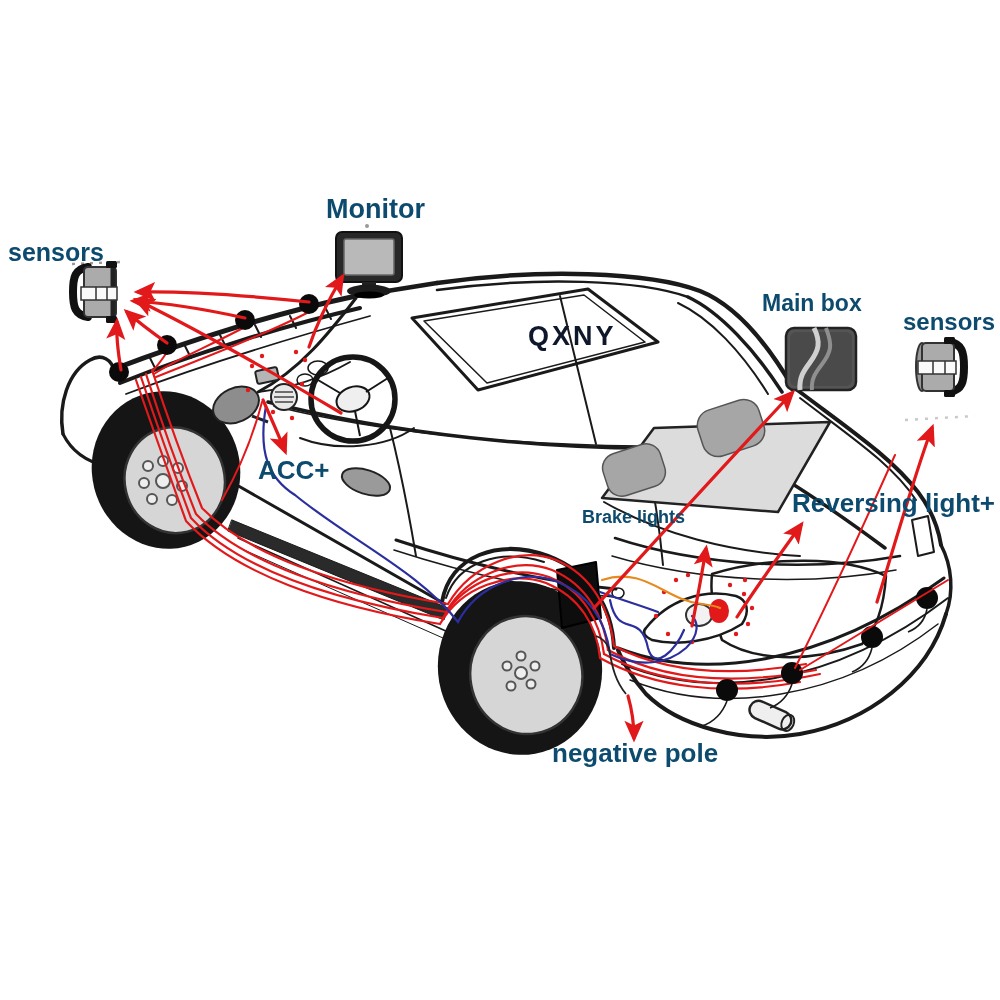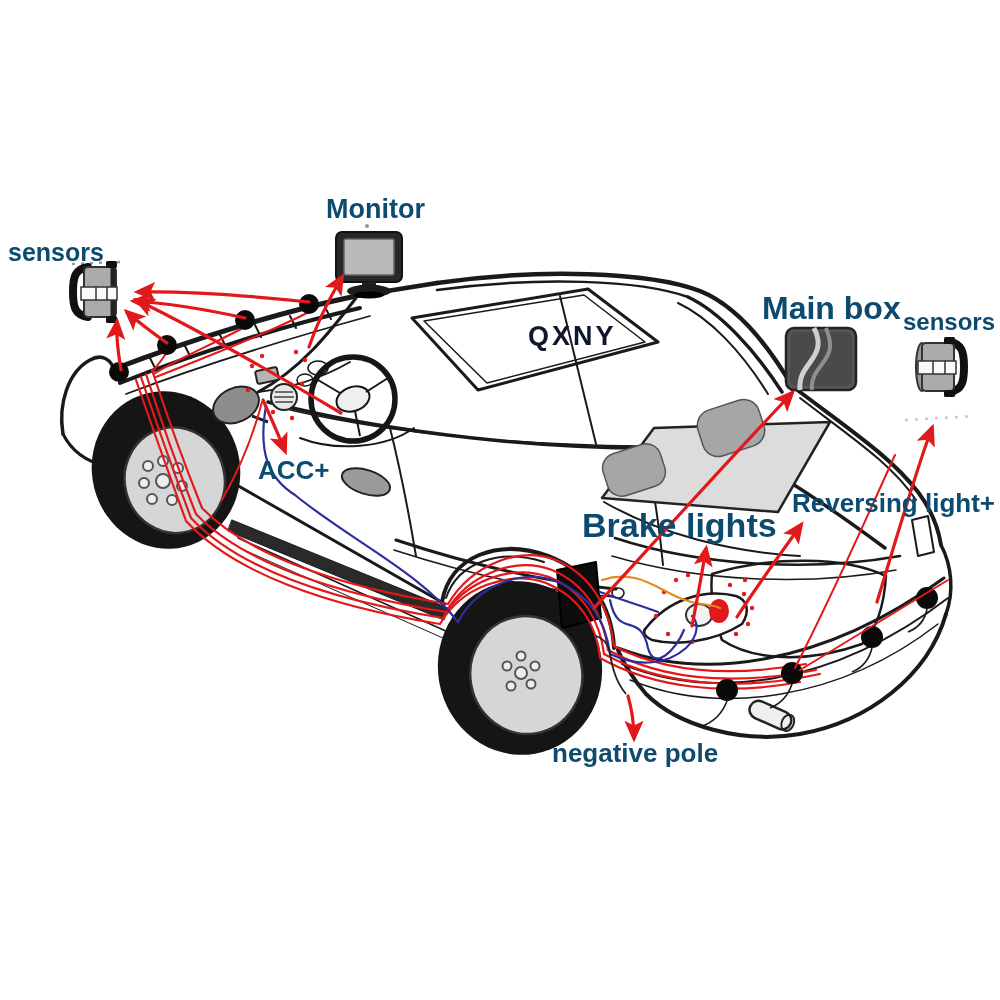--- a/index.html
+++ b/index.html
@@ -2,24 +2,24 @@
 <html><head>
 <meta charset="utf-8">
 <style>
   html,body{margin:0;padding:0;background:#fff;}
   #stage{position:relative;width:1000px;height:1000px;background:#ffffff;overflow:hidden;
          font-family:"Liberation Sans",sans-serif;}
   svg{position:absolute;left:0;top:0;}
   .label{position:absolute;font-weight:bold;color:#0c4a6e;white-space:nowrap;line-height:1;}
   .lbl-front-sensors{left:8px;top:240px;font-size:25px;}
   .lbl-monitor{left:326px;top:196px;font-size:27px;}
-  .lbl-mainbox{left:762px;top:292px;font-size:32px;}
+  .lbl-mainbox{left:762px;top:292px;font-size:23px;}
   .lbl-rear-sensors{left:903px;top:310px;font-size:24px;}
   .lbl-acc{left:258px;top:457px;font-size:26px;text-align:right;}
-  .lbl-brake{left:582px;top:508px;font-size:34px;}
+  .lbl-brake{left:582px;top:508px;font-size:18px;}
   .lbl-reversing{left:792px;top:490px;font-size:26px;}
   .lbl-negative{left:552px;top:740px;font-size:26px;}
   .lbl-watermark{left:528px;top:323px;font-size:27px;color:#0f172a;letter-spacing:3px;font-weight:bold;}
 </style>
 </head>
 <body>
 
 <div id="stage">
 
 <svg width="1000" height="1000" viewBox="0 0 1000 1000">

